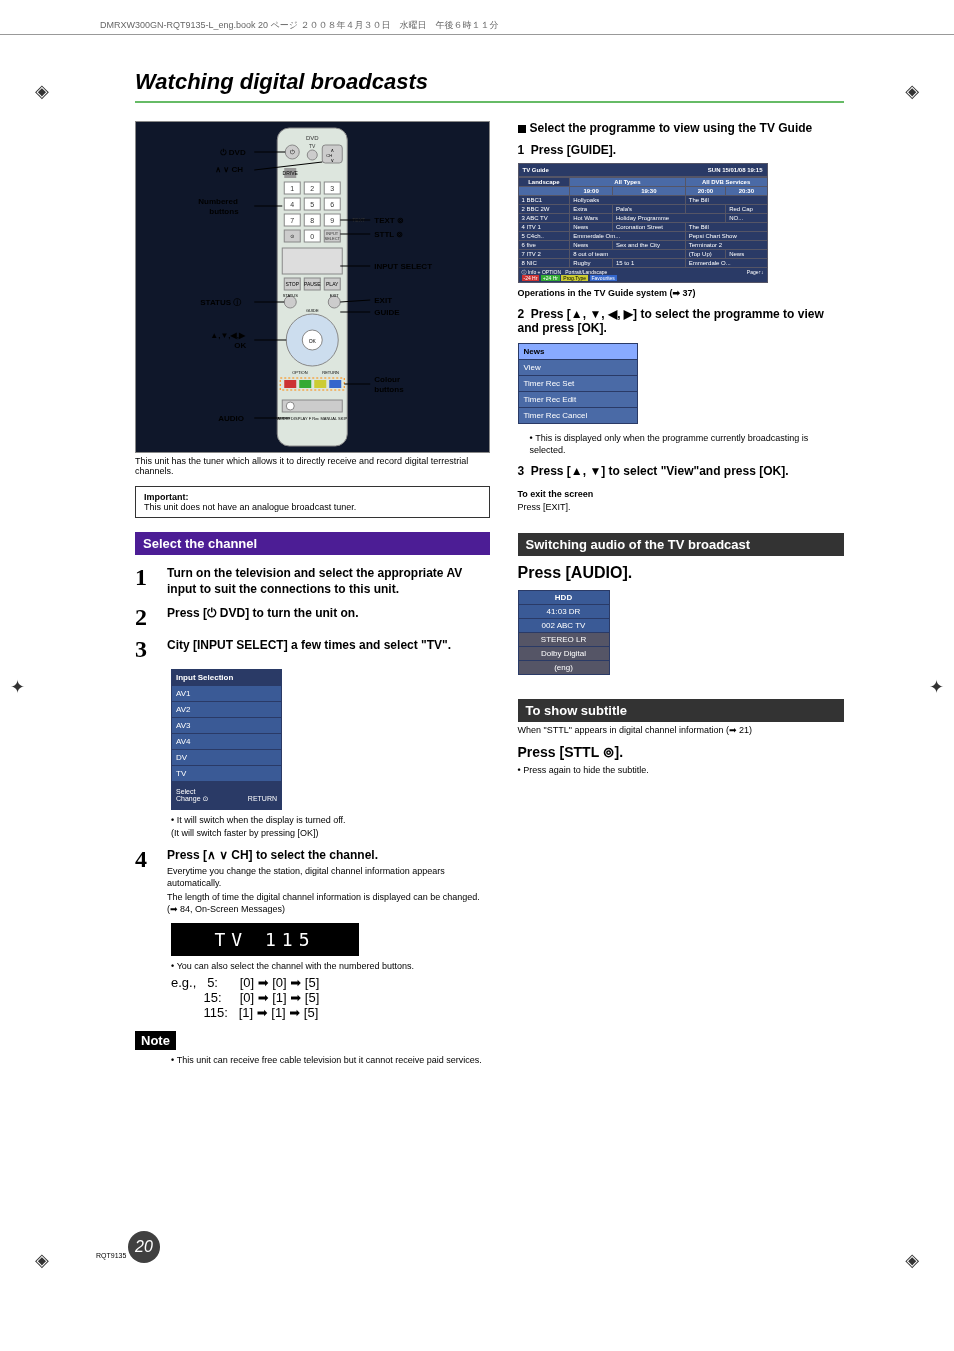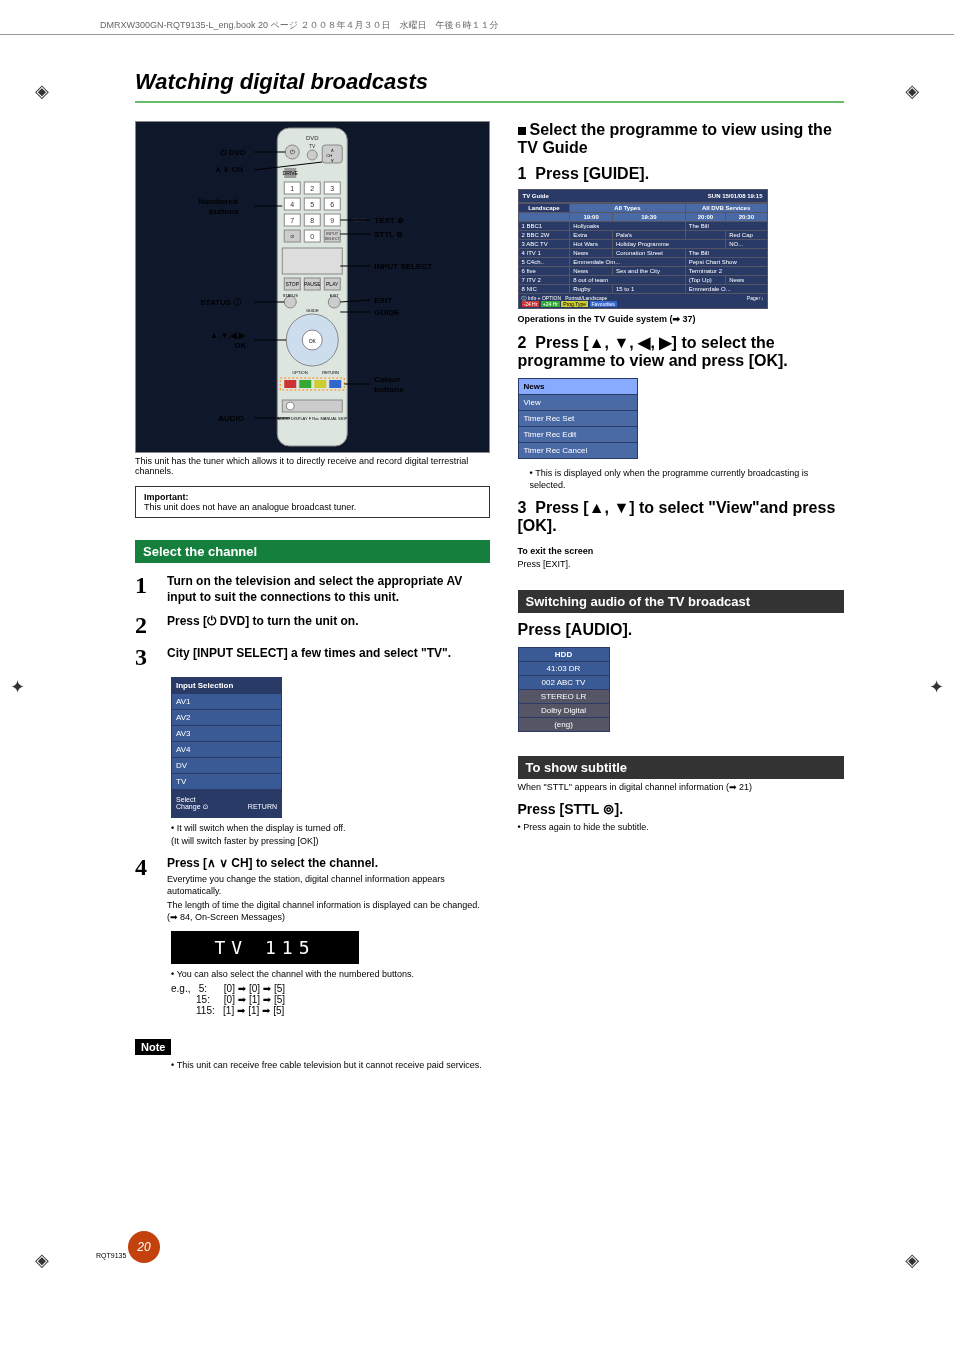--- a/index.html
+++ b/index.html
@@ -12,53 +12,53 @@
 .title-band{margin:34px 110px 0 135px;border-bottom:2px solid #6b6}
 .title-band h1{margin:0 0 6px;font-size:22px;font-weight:bold;font-style:italic;color:#000}
 .cols{display:flex;margin:18px 110px 0 135px;gap:28px}
 .col{flex:1;min-width:0}
 .col-l{flex:0 0 50%}.col-r{flex:0 0 46%}
 .remote{border:1px solid #888;background:#0f172a;height:330px;display:flex;align-items:flex-start;justify-content:center;font-size:8px;color:#888;position:relative}
 .remote svg{width:100%;height:100%}
 .under-img{font-size:9px;margin-top:3px}
 .box{border:1px solid #333;padding:5px 8px;margin-top:10px;font-size:9px}
 .box b{display:block}
-.section-h{background:#15803d;color:#fff;font-weight:bold;padding:4px 8px;font-size:13px;margin-top:22px}
+.section-h{background:#4c1d95;color:#fff;font-weight:bold;padding:4px 8px;font-size:13px;margin-top:14px}
 .section-h.dark{background:#333}
 .steps{margin-top:10px}
 .step{display:flex;gap:10px;margin-bottom:8px}
 .step-num{font-size:24px;font-weight:bold;line-height:1;width:22px;font-family:"Times New Roman",serif}
 .step-body{flex:1;font-size:12px;font-weight:bold;line-height:1.35}
 .step-body .sub{font-weight:normal;font-size:9px;display:block;margin-top:2px}
 .input-sel{margin:8px 0 4px 36px;width:111px;font-size:8px}
 .input-sel .hdr{background:#2a3a66;color:#fff;font-weight:bold;padding:3px 4px;border:1px solid #2a3a66}
 .input-sel .row{background:#3a5a96;color:#fff;border:1px solid #2a3a66;border-top:none;padding:3px 4px}
 .input-sel .foot{background:#2a3a66;color:#fff;font-size:7px;padding:6px 4px;border:1px solid #2a3a66;border-top:none}
 .note-bullet{font-size:9px;margin:4px 0 2px 36px;line-height:1.35}
 .note-bullet:before{content:"• ";font-weight:bold}
 .segdisp{background:#000;color:#fff;font-family:monospace;font-size:18px;letter-spacing:6px;padding:6px 14px;margin:6px 0 4px 36px;width:160px;text-align:center}
-.note-tag{display:inline-block;background:#000;color:#fff;font-size:11px;font-weight:bold;padding:2px 6px;margin-top:17px}
-.footnum{position:absolute;left:128px;bottom:88px;background:#c2410c;color:#fff;font-style:italic;font-size:12px;border-radius:50%;width:32px;height:32px;display:flex;align-items:center;justify-content:center}
+.note-tag{display:inline-block;background:#000;color:#fff;font-size:13px;font-weight:bold;padding:2px 6px;margin-top:5px}
+.footnum{position:absolute;left:128px;bottom:88px;background:#404040;color:#fff;font-style:italic;font-size:16px;border-radius:50%;width:32px;height:32px;display:flex;align-items:center;justify-content:center}
 .rqtnum{position:absolute;left:96px;bottom:92px;font-size:7px}
 .filled-sq{display:inline-block;width:8px;height:8px;background:#000;vertical-align:middle;margin-right:4px}
 .tvguide{margin:6px 0 4px 0;width:250px;font-size:6px;color:#fff}
 .tvguide table{border-collapse:collapse;width:100%}
 .tvguide td,.tvguide th{border:1px solid #556;padding:1px 3px;background:#2a3a66}
 .tvguide th{background:#4a6aa6}
 .tvguide .top{background:#2a3a66;font-weight:bold;padding:3px 4px;display:flex;justify-content:space-between;border:1px solid #556}
 .mini-news{margin:8px 0;width:120px;font-size:8px}
 .mini-news .row{background:#4a6aa6;color:#fff;border:1px solid #2a3a66;border-top:none;padding:3px 5px}
 .mini-news .row:first-child{background:#8af;color:#000;font-weight:bold;border-top:1px solid #2a3a66}
-.bold-line{font-size:16px;font-weight:bold;margin-top:8px}
+.bold-line{font-size:12px;font-weight:bold;margin-top:8px}
 .body-txt{font-size:9px;line-height:1.35;margin-top:2px}
 .hdd-box{margin:8px 0;width:90px;background:#3a5a96;color:#fff;font-size:8px;text-align:center;border:1px solid #2a3a66}
 .hdd-box div{padding:2px 0;border-top:1px solid #2a3a66}
 .hdd-box div:first-child{border-top:none;font-weight:bold}
 .hdd-box .grey{background:#556}
-.tiny{font-size:10px}
+.tiny{font-size:13px}
 </style>
 </head>
 <body>
 
 <div class="page">
  <div class="crop-marks cm-tl">◈</div>
  <div class="crop-marks cm-tr">◈</div>
  <div class="crop-marks cm-bl">◈</div>
  <div class="crop-marks cm-br">◈</div>
  <div class="crop-marks cm-ml">✦</div>

